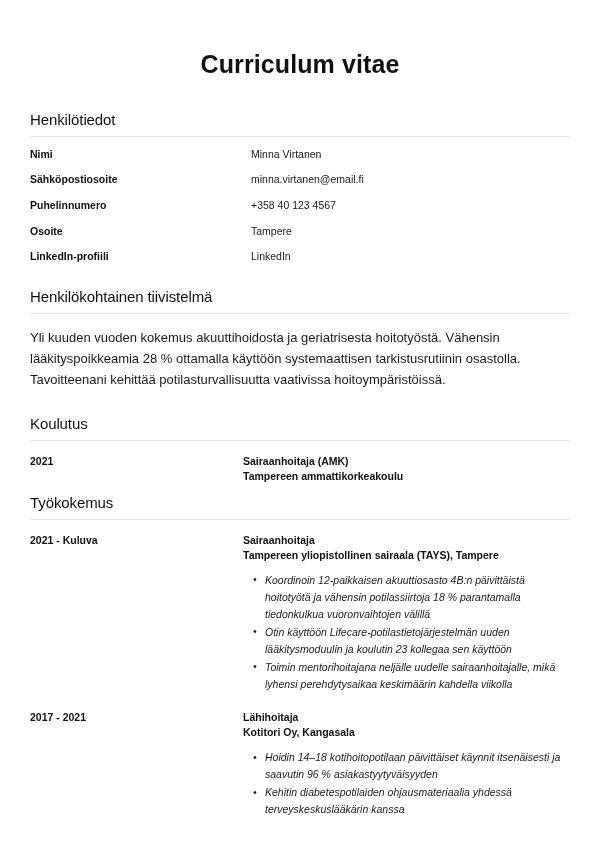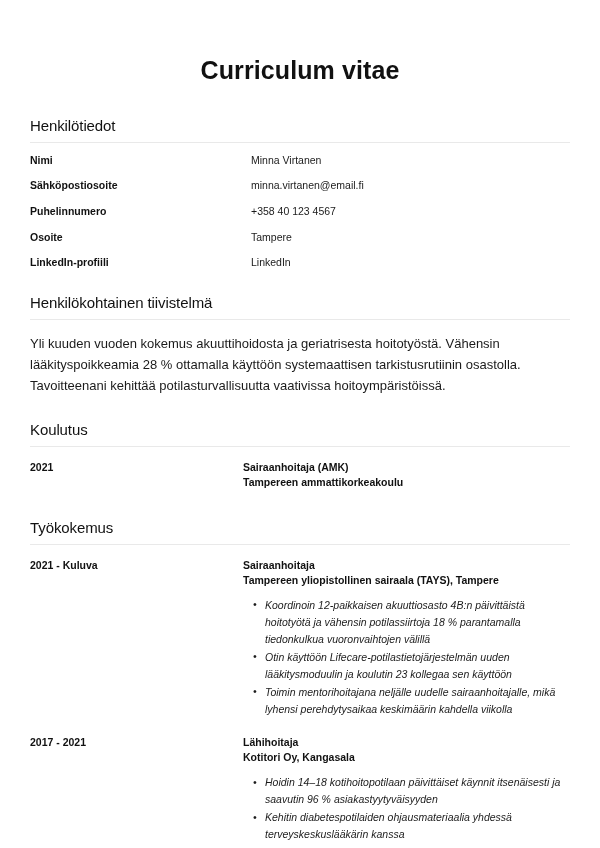--- a/index.html
+++ b/index.html
@@ -22,21 +22,21 @@
     position: relative;
     overflow: hidden;
     background: #ffffff;
   }
   .doc-title {
     text-align: center;
     font-size: 25px;
     font-weight: bold;
     letter-spacing: 0.1px;
     color: #111111;
-    margin: 8px;
+    margin: 2px;
     padding-top: 48px;
     line-height: 1.15;
   }
   .section {
     margin-top: 0;
   }
   .section-heading {
     font-size: 15px;
     font-weight: normal;
     color: #111111;
@@ -136,21 +136,21 @@
     position: absolute;
     left: -12px;
     top: -0.5px;
     font-size: 10.5px;
     color: #1b1b1b;
     line-height: 1.62;
   }
   .sp-henkilotiedot { margin-top: 32px; }
   .sp-tiivistelma   { margin-top: 24px; }
   .sp-koulutus      { margin-top: 25px; }
-  .sp-tyokokemus    { margin-top: 28px; }
+  .sp-tyokokemus    { margin-top: 9px; }
   .entry-gap { height: 14px; }
 </style>
 </head>
 <body>
 
 <div class="page">
 
   <h1 class="doc-title">Curriculum vitae</h1>
 
   <div class="section sp-henkilotiedot">

